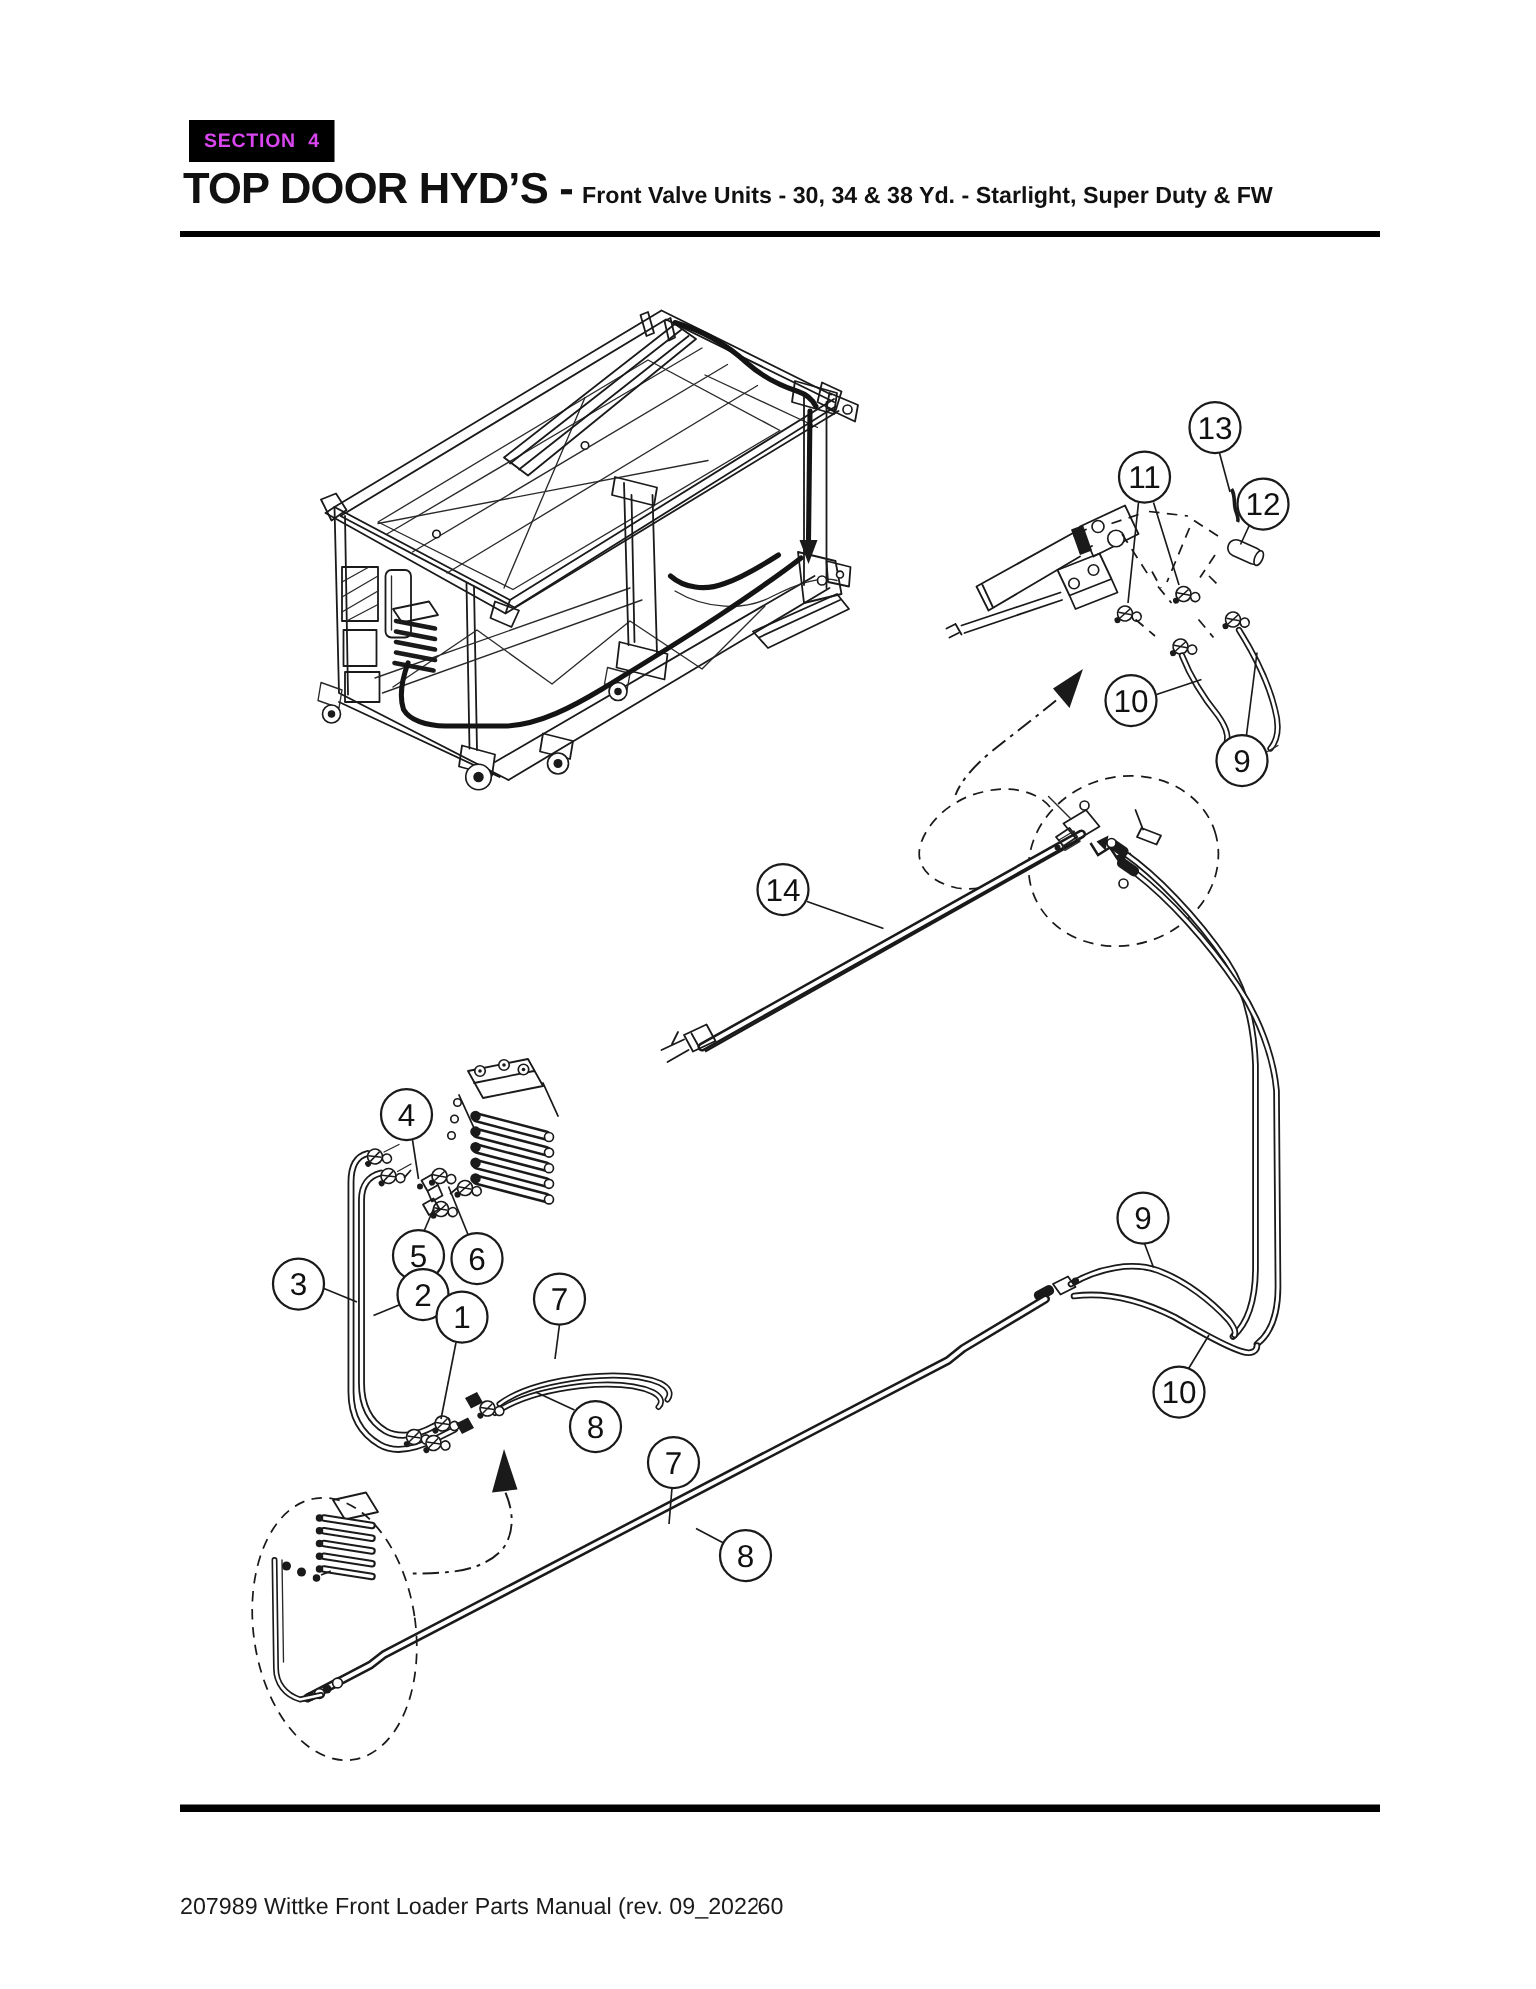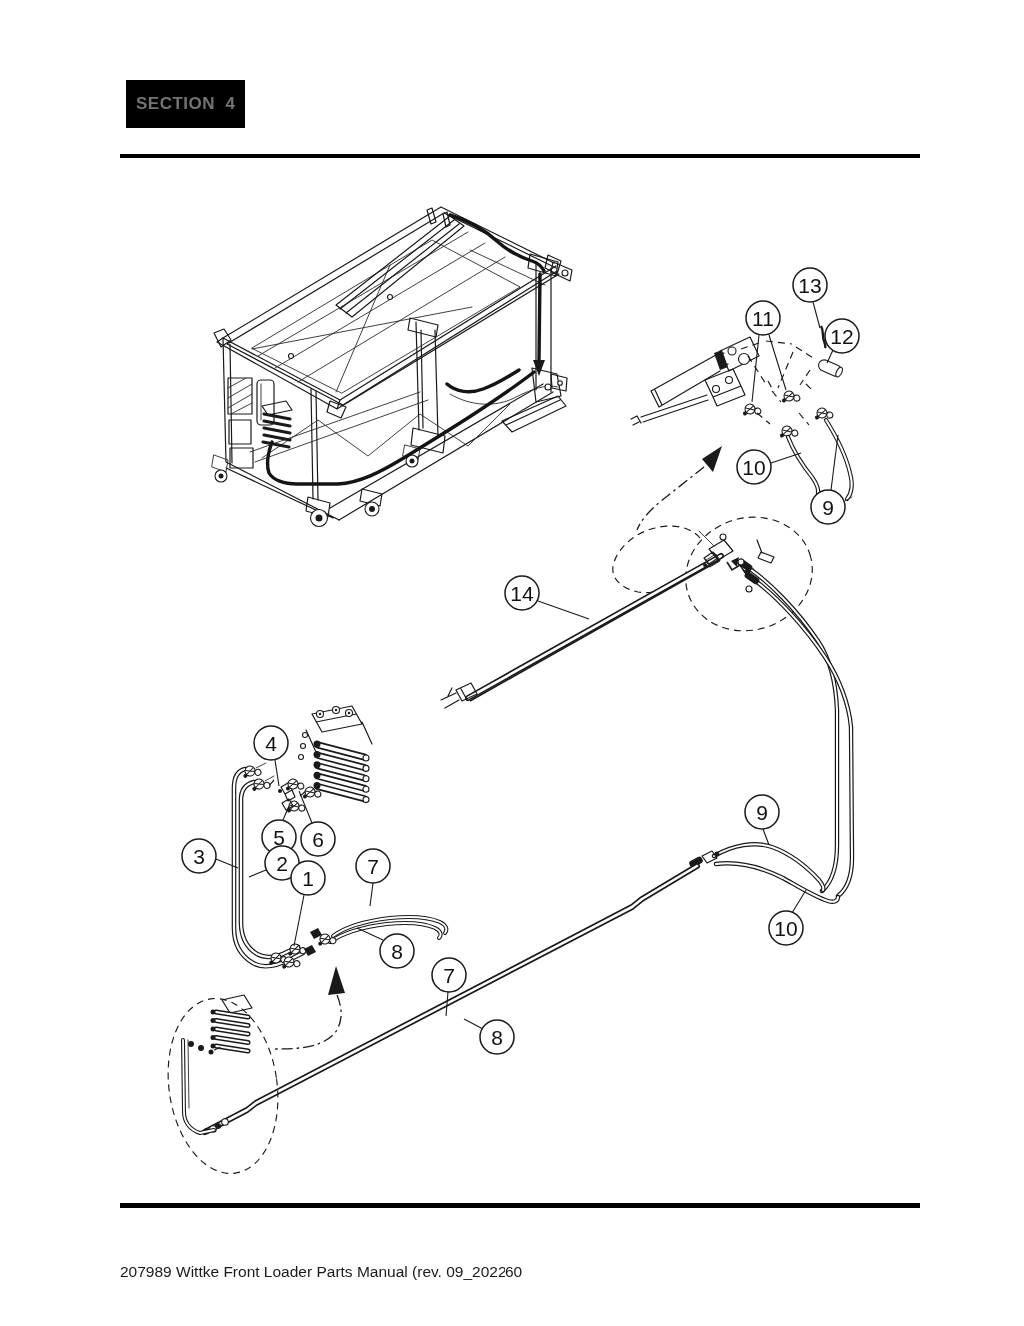--- a/index.html
+++ b/index.html
@@ -1,20 +1,20 @@
 <!DOCTYPE html>
 <html><head>
 <meta charset="utf-8">
 <style>
   html,body{margin:0;padding:0;background:#e8e8e8;}
   .page{position:relative;width:1024px;height:1326px;background:#ffffff;margin:0 auto;
         font-family:"Liberation Sans",sans-serif;color:#111;overflow:hidden;}
   
-  .badge{position:absolute;left:126px;top:80px;background:#000;color:#737373;
-         font-size:17px;font-weight:bold;line-height:28px;padding:10px 10px;white-space:pre;letter-spacing:.5px;}
+  .badge{position:absolute;left:126px;top:80px;background:#000;color:#d946ef;
+         font-size:13px;font-weight:bold;line-height:28px;padding:0 10px;white-space:pre;letter-spacing:.5px;}
   .titlerow{position:absolute;left:122px;top:110px;width:800px;white-space:nowrap;}
   .title-main{font-size:29px;font-weight:bold;letter-spacing:-.5px;}
   .title-sub{font-size:15.5px;font-weight:bold;margin-left:6px;}
   .rule{position:absolute;left:120px;width:800px;background:#000;}
   .rule.top{top:154px;height:4px;}
   .rule.bottom{top:1203px;height:5px;}
   
   .footer-text{position:absolute;top:1263px;font-size:15.5px;color:#1a1a1a;}
   .footer-text.left{left:120px;}
   .footer-text.page{left:505px;}
@@ -32,20 +32,21 @@
   .co-c{fill:#fff;stroke:#1a1a1a;stroke-width:1.5;}
   .co-t{font:21px "Liberation Sans",sans-serif;fill:#111;text-anchor:middle;}
   .ldr{stroke:#1a1a1a;stroke-width:1.1;fill:none;}
 </style>
 </head>
 <body>
 
 <div class="page">
 
   <div class="badge">SECTION  4</div>
+  <div class="titlerow"><span class="title-main">TOP DOOR HYD’S -</span><span class="title-sub">Front Valve Units - 30, 34 &amp; 38 Yd. - Starlight, Super Duty &amp; FW</span></div>
   <div class="rule top"></div>
 
   <svg width="1024" height="1326" viewBox="0 0 1024 1326">
     <defs>
       <g id="nutc">
         <circle r="5" class="wt"></circle>
         <path d="M-4,-2 L4,2 M-4,2 L4,-2" stroke="#1a1a1a" stroke-width="1" fill="none"></path>
         <circle cx="7" cy="4" r="3" class="wt"></circle>
         <circle cx="-6" cy="3" r="2" class="dkf"></circle>
       </g>

